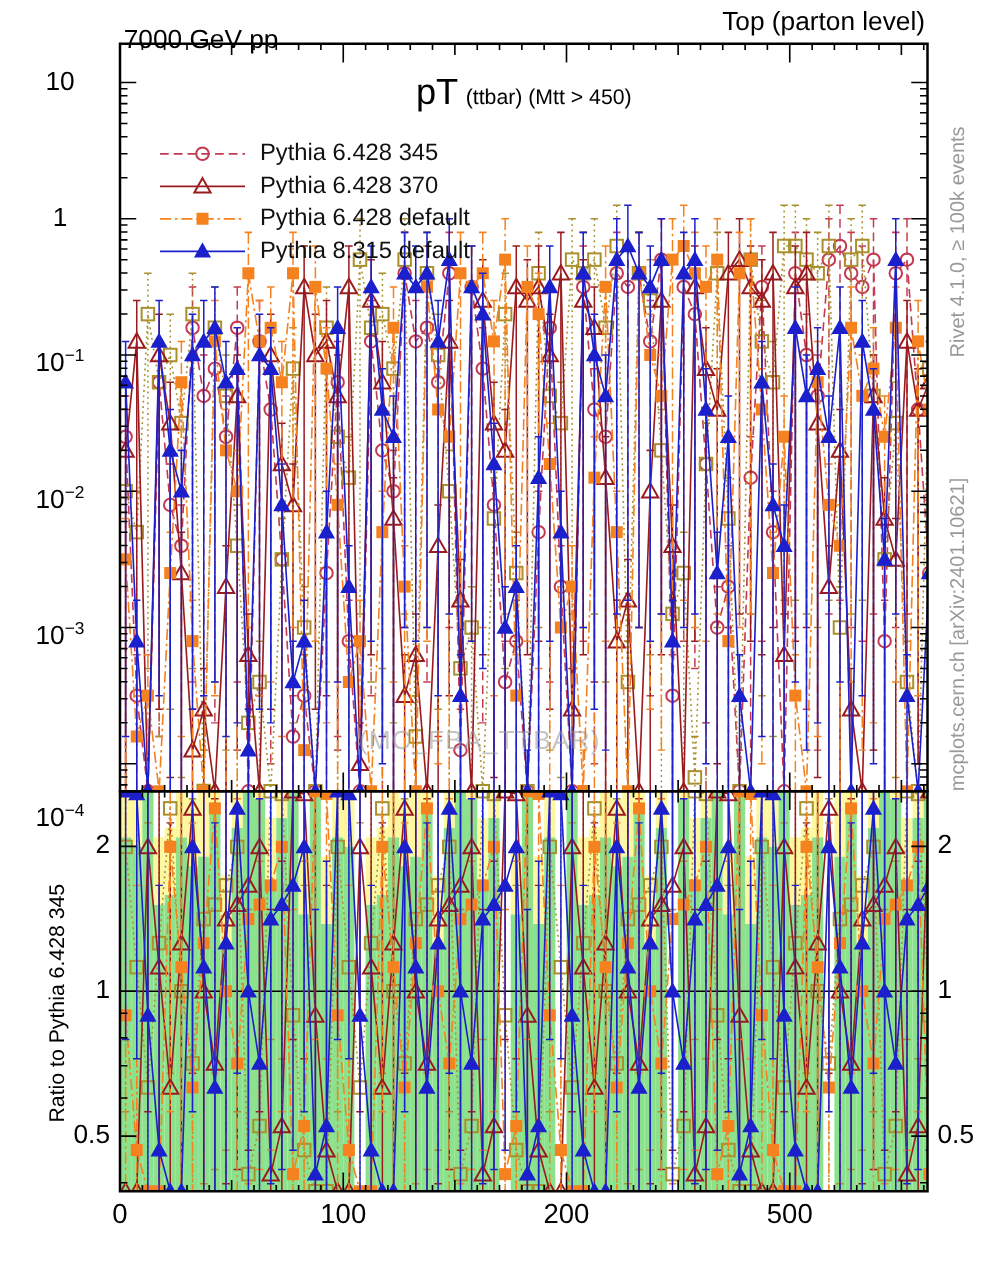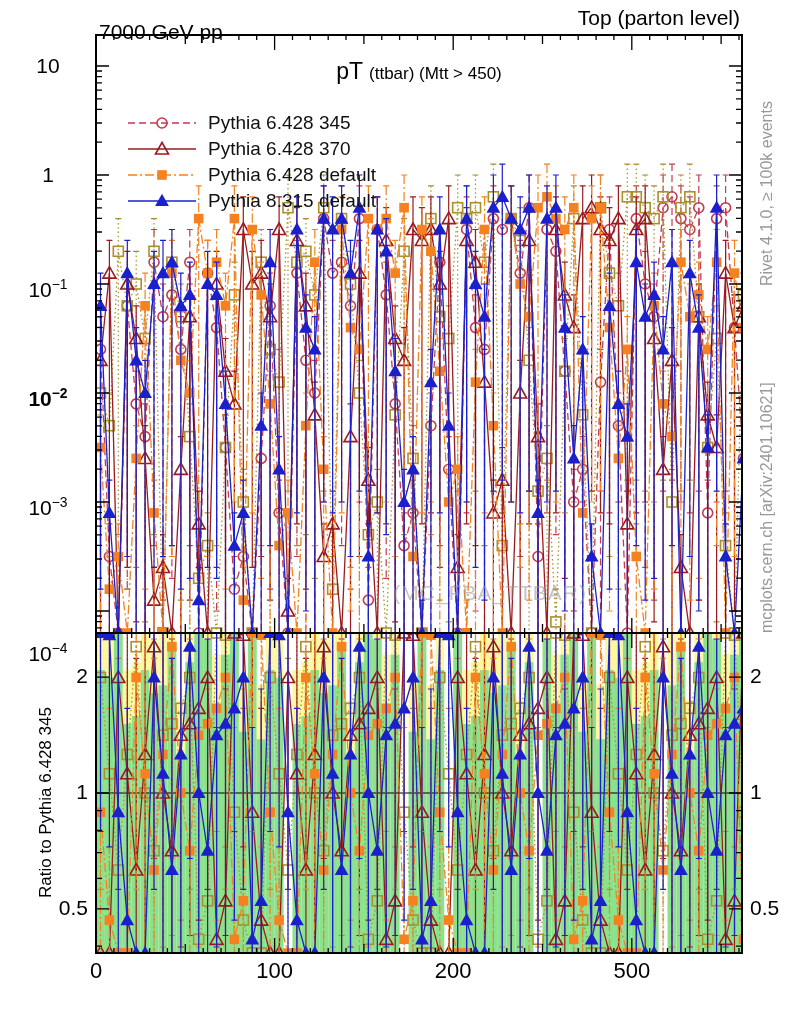--- a/index.html
+++ b/index.html
@@ -3,34 +3,34 @@
 <meta charset="utf-8">
 <style>
   html,body{margin:0;padding:0;background:#ffffff;}
   .canvas{position:relative;width:786px;height:1024px;background:#fff;
           font-family:"Liberation Sans", sans-serif;color:#000;overflow:hidden;}
   #plot-svg{position:absolute;left:0;top:0;}
   .hdr{position:absolute;top:6px;font-size:21px;color:#000;white-space:nowrap;}
   .hdr-left{left:99px;margin-top:14px;}
   .hdr-right{right:46px;}
   .plot-title{position:absolute;left:96px;width:646px;top:58px;text-align:center;white-space:nowrap;}
-  .plot-title .big{font-size:23px;}
+  .plot-title .big{font-size:29px;}
   .plot-title .small{font-size:17px;margin-left:6px;margin-top:13px;}
   .legend{position:absolute;left:127px;top:110px;}
   .legend-row{display:flex;align-items:center;height:26px;}
   .legend-row .lab{margin-left:11px;font-size:19px;color:#111;white-space:nowrap;}
   .ytick{position:absolute;left:8px;width:80px;text-align:center;font-size:21px;line-height:24px;}
   .ytick sup{font-size:66%;}
   .rtick-l{position:absolute;left:8px;width:80px;text-align:right;font-size:21px;line-height:24px;}
   .rtick-r{position:absolute;left:750px;width:60px;text-align:left;font-size:21px;line-height:24px;}
   .xtick{position:absolute;width:90px;text-align:center;top:958px;font-size:22px;}
   .vtext{position:absolute;transform:rotate(-90deg);transform-origin:0 0;white-space:nowrap;}
   .side-note{font-size:16px;color:#999999;}
   .ratio-title{font-size:17px;color:#000;}
-  .watermark{position:absolute;left:287px;width:300px;top:581px;text-align:right;
+  .watermark{position:absolute;left:287px;width:300px;top:581px;text-align:left;
              font-size:21px;letter-spacing:1px;color:rgba(150,150,150,0.55);white-space:nowrap;}
 </style>
 </head>
 <body>
 
 <div class="canvas">
   <svg id="plot-svg" width="786" height="1024">
       <defs>
         <clipPath id="clipMain">
           <rect x="96" y="35" width="646" height="598"></rect>
@@ -906,21 +906,21 @@
           <path d="M35,3.5 L40.5,13.29 L29.5,13.29 Z" fill="#1b20cc" stroke="#1b20cc" stroke-width="1.6"></path>
         </svg>
         <span class="lab">Pythia 8.315 default</span>
       </div>
     </div>
 
   <div id="labels">
       <div class="ytick" style="top:54px;">10</div>
       <div class="ytick" style="top:163px;">1</div>
       <div class="ytick" style="top:272px;">10<sup>−1</sup></div>
-      <div class="ytick" style="top:381px;font-weight:bold;">10<sup>−2</sup></div>
+      <div class="ytick" style="top:381px;">10<sup>−2</sup></div>
       <div class="ytick" style="top:490px;">10<sup>−3</sup></div>
       <div class="ytick" style="top:599px;margin-top:37px;">10<sup>−4</sup></div>
       <div class="rtick-l" style="top:664.1034516693672px;">2</div>
       <div class="rtick-r" style="top:664.1034516693672px;">2</div>
       <div class="rtick-l" style="top:780px;">1</div>
       <div class="rtick-r" style="top:780px;">1</div>
       <div class="rtick-l" style="top:895.8965483306328px;">0.5</div>
       <div class="rtick-r" style="top:895.8965483306328px;">0.5</div>
       <div class="xtick" style="left:51px;">0</div>
       <div class="xtick" style="left:229.60105059441526px;">100</div>

